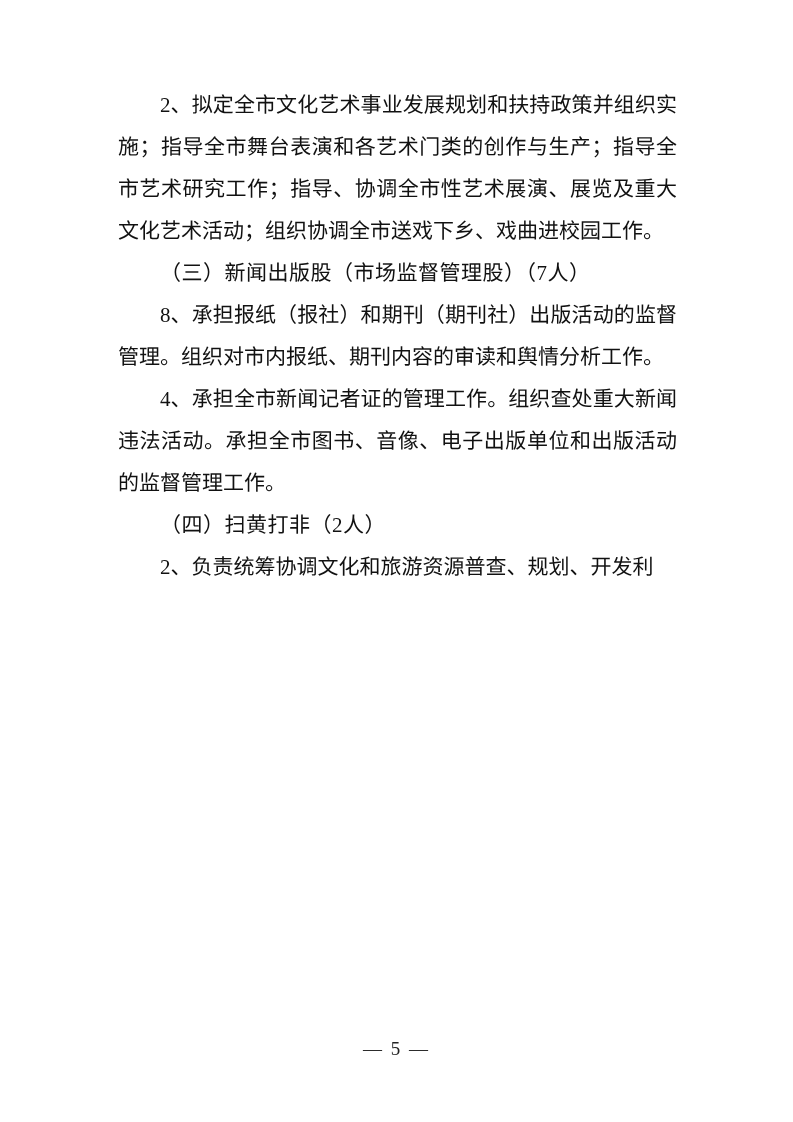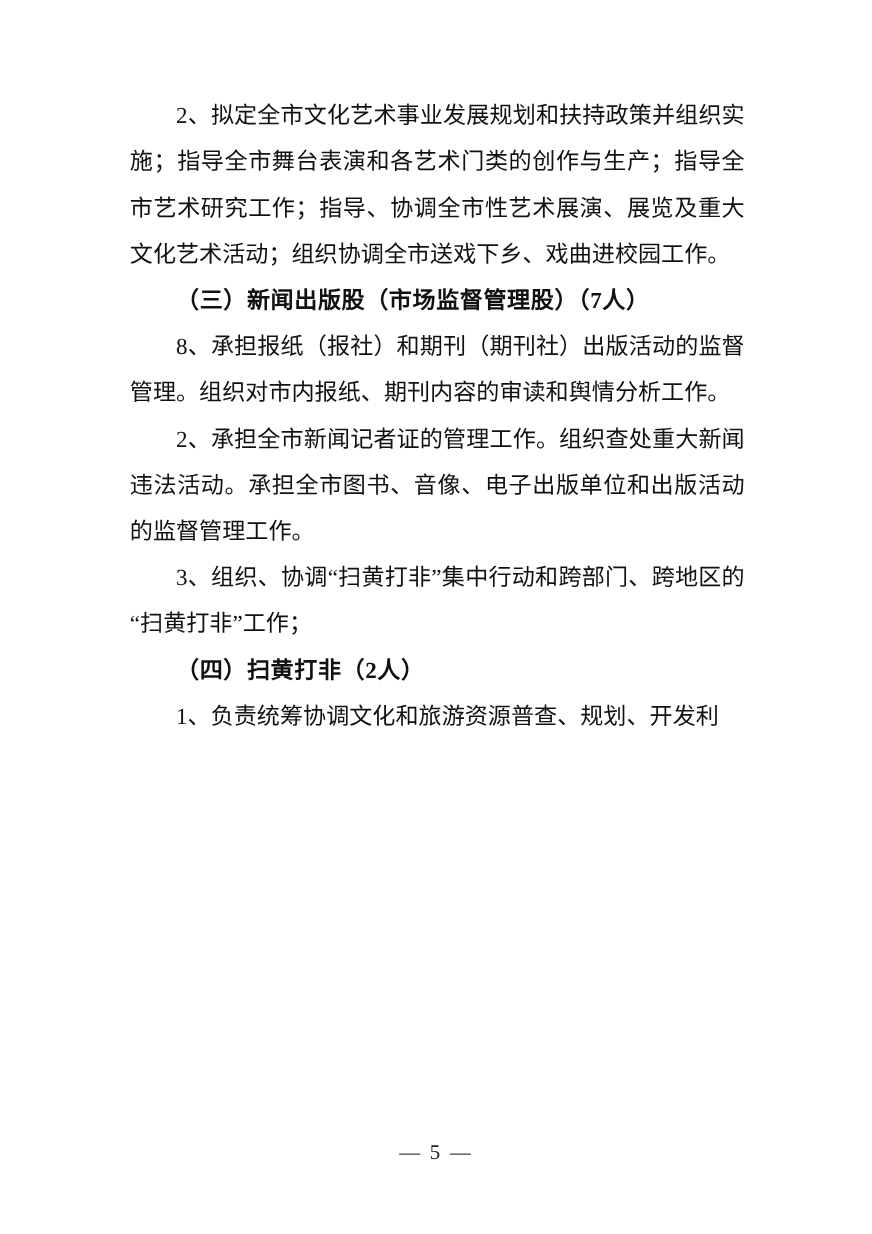--- a/index.html
+++ b/index.html
@@ -26,21 +26,21 @@
     text-align: justify;
     text-justify: inter-character;
   }
   .content p {
     margin: 0;
     padding: 0;
     text-indent: 2em;
     word-break: break-all;
   }
   .content p.heading {
-    font-weight: 700;
+    font-weight: 400;
     letter-spacing: 0.5px;
   }
   .footer {
     position: absolute;
     left: 0;
     width: 793px;
     top: 1036px;
     text-align: center;
     font-size: 19px;
     line-height: 26px;
@@ -49,21 +49,20 @@
   }
 </style>
 </head>
 <body>
 
 <div class="page">
   <div class="content">
       <p class="body-para">2、拟定全市文化艺术事业发展规划和扶持政策并组织实施；指导全市舞台表演和各艺术门类的创作与生产；指导全市艺术研究工作；指导、协调全市性艺术展演、展览及重大文化艺术活动；组织协调全市送戏下乡、戏曲进校园工作。</p>
       <p class="heading">（三）新闻出版股（市场监督管理股）（7人）</p>
       <p class="body-para">8、承担报纸（报社）和期刊（期刊社）出版活动的监督管理。组织对市内报纸、期刊内容的审读和舆情分析工作。</p>
-      <p class="body-para">2、承担全市新闻记者证的管理工作。组织查处重大新闻违法活动。承担全市图书、音像、电子出版单位和出版活动的监督管理工作。</p>
-      <p class="body-para">3、组织、协调“扫黄打非”集中行动和跨部门、跨地区的“扫黄打非”工作；</p>
+      <p class="body-para">4、承担全市新闻记者证的管理工作。组织查处重大新闻违法活动。承担全市图书、音像、电子出版单位和出版活动的监督管理工作。</p>
       <p class="heading">（四）扫黄打非（2人）</p>
-      <p class="body-para">1、负责统筹协调文化和旅游资源普查、规划、开发利</p>
+      <p class="body-para">2、负责统筹协调文化和旅游资源普查、规划、开发利</p>
     </div>
   <div class="footer">
     <span>— 5 —</span>
   </div>
 </div>
 
 </body></html>

